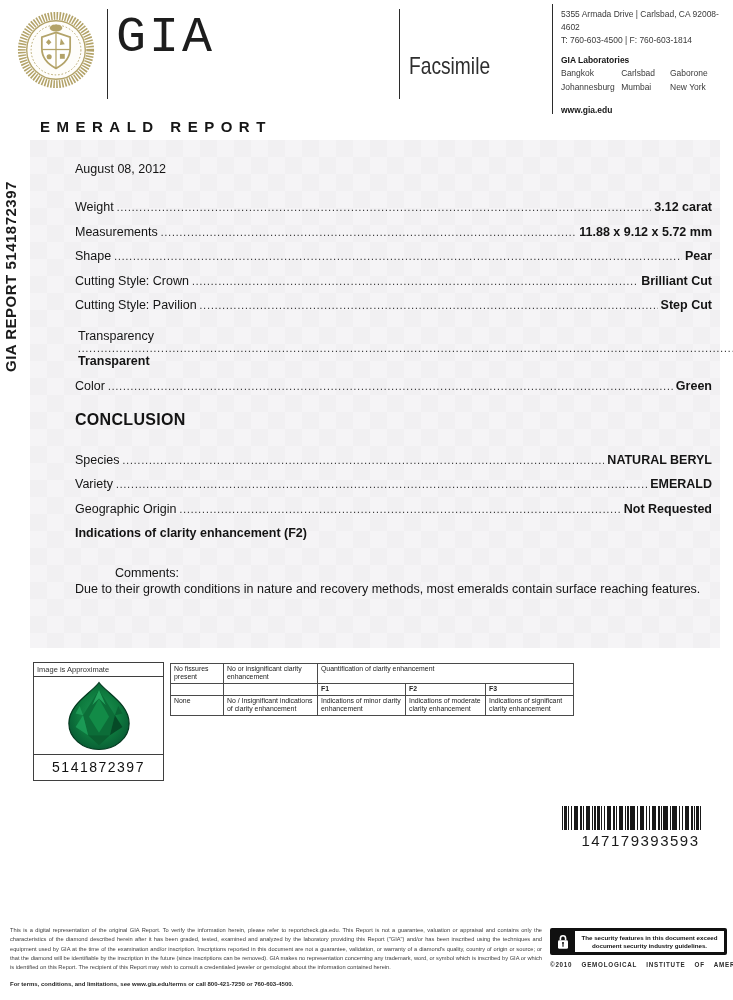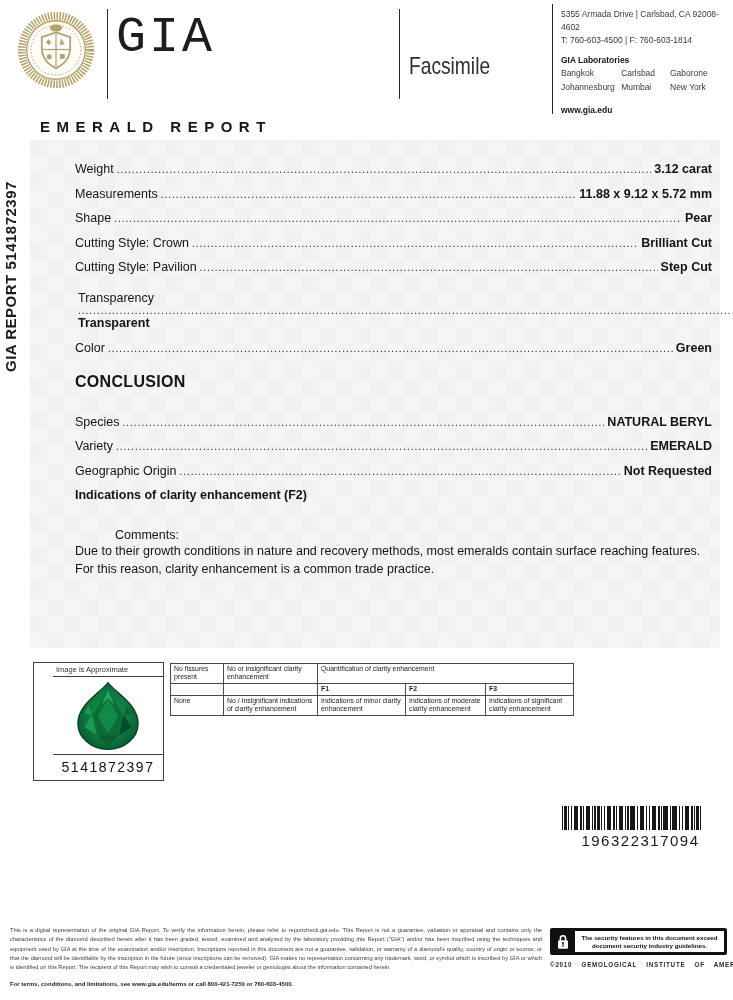--- a/index.html
+++ b/index.html
@@ -40,21 +40,21 @@
   .row .dots{flex:1;overflow:hidden;white-space:nowrap;margin:0 3px;font-size:10px;letter-spacing:1px;color:#1a1a1a;}
   .row .dots::after{content:"....................................................................................................................................................................................................................................................";}
   .row .val{white-space:nowrap;font-weight:bold;}
   .gap-sm{margin-top:17px;flex-direction:column;}
   .sec-head{font-size:16px;font-weight:bold;margin:18px 0 24px 0;letter-spacing:.3px;}
   .treat-head{font-size:12.5px;font-weight:bold;margin-top:22px;}
   .treat-line{font-size:12.5px;font-weight:bold;margin-top:4px;}
   .comments-head{font-size:12.5px;margin-top:26px;margin-left:40px;}
   .comment{font-size:12.5px;line-height:18px;}
   
-  .photo-box{position:absolute;left:33px;top:662px;width:131px;border:1px solid #3f3f3f;background:#fff;box-sizing:border-box;padding-left:19px;}
+  .photo-box{position:absolute;left:33px;top:662px;width:131px;border:1px solid #3f3f3f;background:#fff;box-sizing:border-box;}
   .photo-caption{font-size:7.5px;color:#333;padding:2px 3px;border-bottom:1px solid #3f3f3f;}
   .photo-area{height:77px;display:flex;align-items:center;justify-content:center;}
   .photo-number{border-top:1px solid #3f3f3f;text-align:center;font-size:14px;letter-spacing:1.5px;padding:4px 0 5px 0;color:#111;}
   
   table.clarity{position:absolute;left:170px;top:663px;width:403px;border-collapse:collapse;table-layout:fixed;font-size:6.9px;line-height:8.4px;color:#222;}
   table.clarity td{border:1px solid #4a4a4a;padding:1px 3px;vertical-align:top;background:#fff;}
   table.clarity td.fcell{font-weight:bold;}
   table.clarity tr.frow td{height:9px;}
   
   .barcode{position:absolute;left:562px;top:806px;width:141px;height:24px;
@@ -109,20 +109,21 @@
       <span>New York</span>
     </div>
     <div class="website">www.gia.edu</div>
   </div>
 </div>
 
 <div class="report-title">EMERALD REPORT</div>
 <div class="side-label">GIA REPORT 5141872397</div>
 
 <div class="panel">
+  <div class="date">August 08, 2012</div>
 
   <div class="row">
     <span class="lbl">Weight</span>
     <span class="dots"></span>
     <span class="val">3.12 carat</span>
   </div>
   <div class="row">
     <span class="lbl">Measurements</span>
     <span class="dots"></span>
     <span class="val">11.88 x 9.12 x 5.72 mm</span>
@@ -167,21 +168,20 @@
   <div class="row">
     <span class="lbl">Geographic Origin</span>
     <span class="dots"></span>
     <span class="val">Not Requested</span>
   </div>
 
   <div class="treat-line">Indications of clarity enhancement (F2)</div>
 
   <div class="comments-head">Comments:</div>
   <div class="comment">Due to their growth conditions in nature and recovery methods, most emeralds contain surface reaching features.</div>
-  <div class="comment">For this reason, clarity enhancement is a common trade practice.</div>
 </div>
 
 <div class="photo-box">
   <div class="photo-caption">Image is Approximate</div>
   <div class="photo-area">
     <svg width="86" height="72" viewBox="0 0 100 86">
       <defs>
         <radialGradient id="eg" cx="50%" cy="48%" r="62%">
           <stop offset="0%" stop-color="#1e9655"></stop>
           <stop offset="55%" stop-color="#0e7a3e"></stop>
@@ -228,21 +228,21 @@
     <td>None</td>
     <td>No / Insignificant indications of clarity enhancement</td>
     <td>Indications of minor clarity enhancement</td>
     <td>Indications of moderate clarity enhancement</td>
     <td>Indications of significant clarity enhancement</td>
   </tr>
 </tbody>
   </table>
 
 <div class="barcode"></div>
-<div class="barcode-number">196322317094</div>
+<div class="barcode-number">147179393593</div>
 
 <div class="disclaimer">This is a digital representation of the original GIA Report. To verify the information herein, please refer to reportcheck.gia.edu. This Report is not a guarantee, valuation or appraisal and contains only the characteristics of the diamond described herein after it has been graded, tested, examined and analyzed by the laboratory providing this Report ("GIA") and/or has been inscribed using the techniques and equipment used by GIA at the time of the examination and/or inscription. Inscriptions reported in this document are not a guarantee, validation, or warranty of a diamond's quality, country of origin or source; or that the diamond will be identifiable by the inscription in the future (since inscriptions can be removed). GIA makes no representation concerning any trademark, word, or symbol which is inscribed by GIA or which is identified on this Report. The recipient of this Report may wish to consult a credentialed jeweler or gemologist about the information contained herein.</div>
 <div class="terms">For terms, conditions, and limitations, see www.gia.edu/terms or call 800-421-7250 or 760-603-4500.</div>
 
 <div class="security-banner">
   <span class="lock-wrap">
     <svg width="12" height="16" viewBox="0 0 12 16">
       <rect x="1" y="6.2" width="10" height="8.6" rx="1.4" fill="#ffffff"></rect>
       <path d="M3.4 6.2 V4.4 a2.6 2.6 0 0 1 5.2 0 V6.2" fill="none" stroke="#ffffff" stroke-width="1.6"></path>
       <circle cx="6" cy="9" r="1.05" fill="#101010"></circle>

